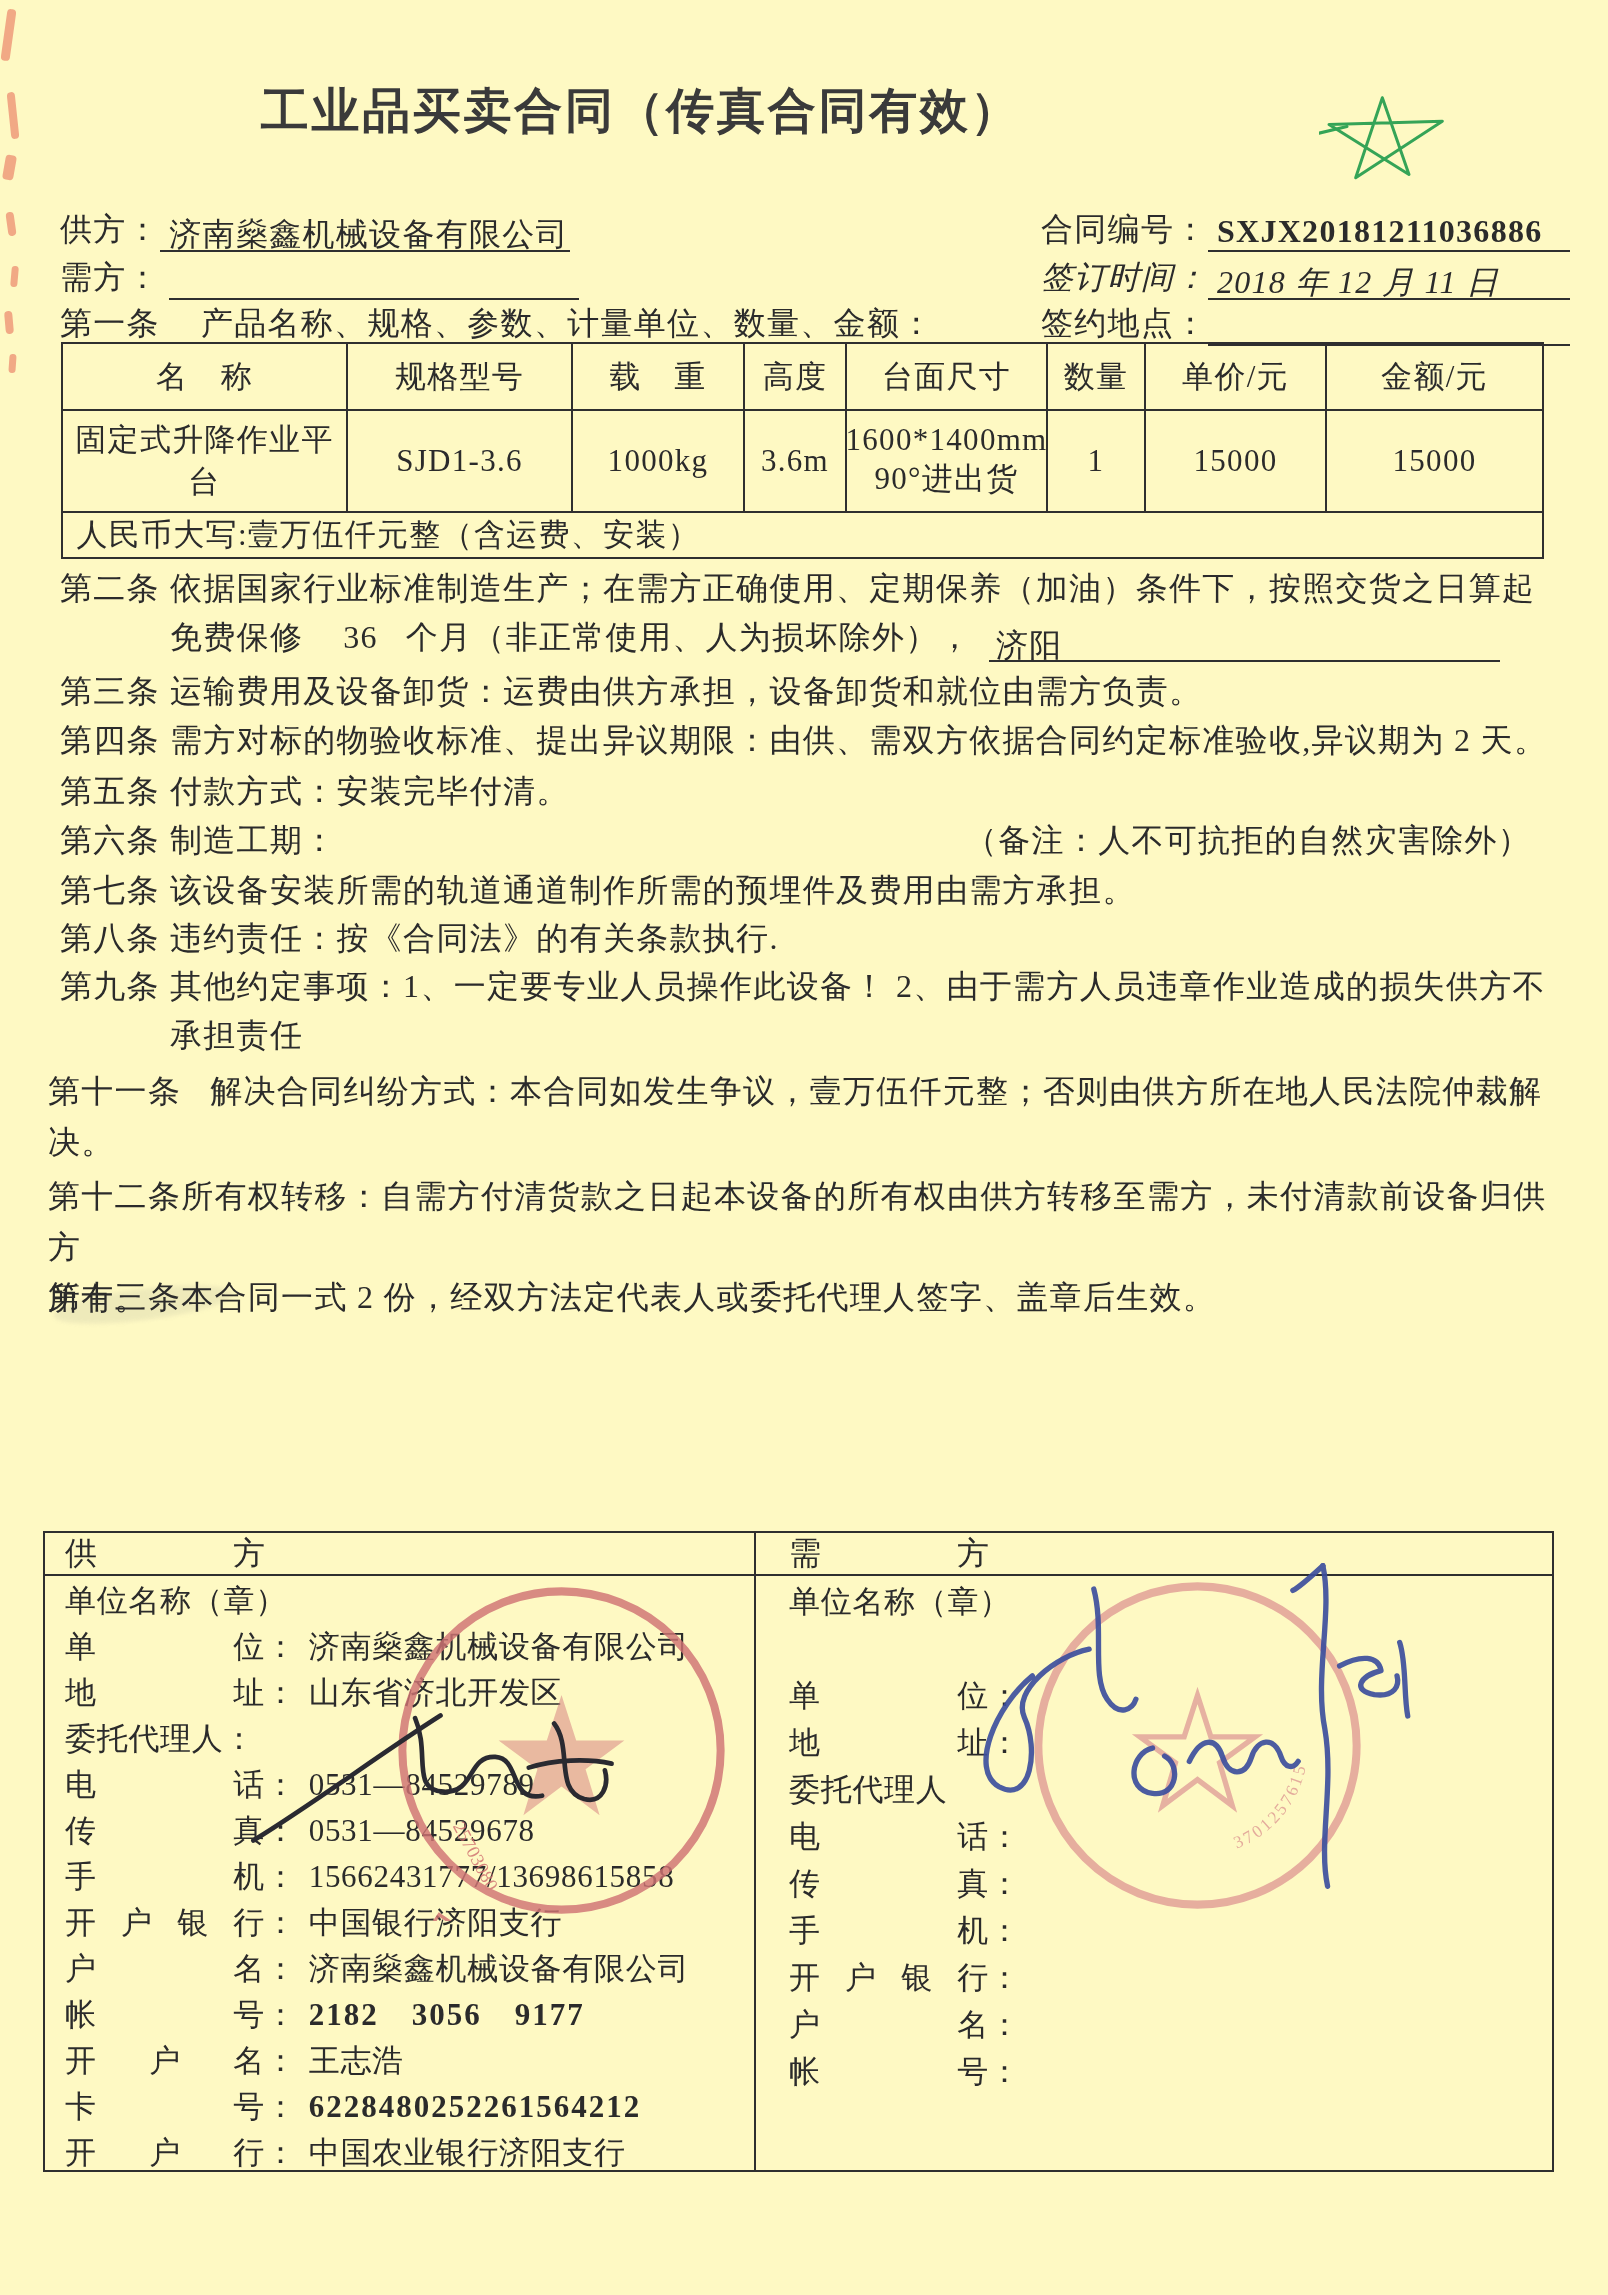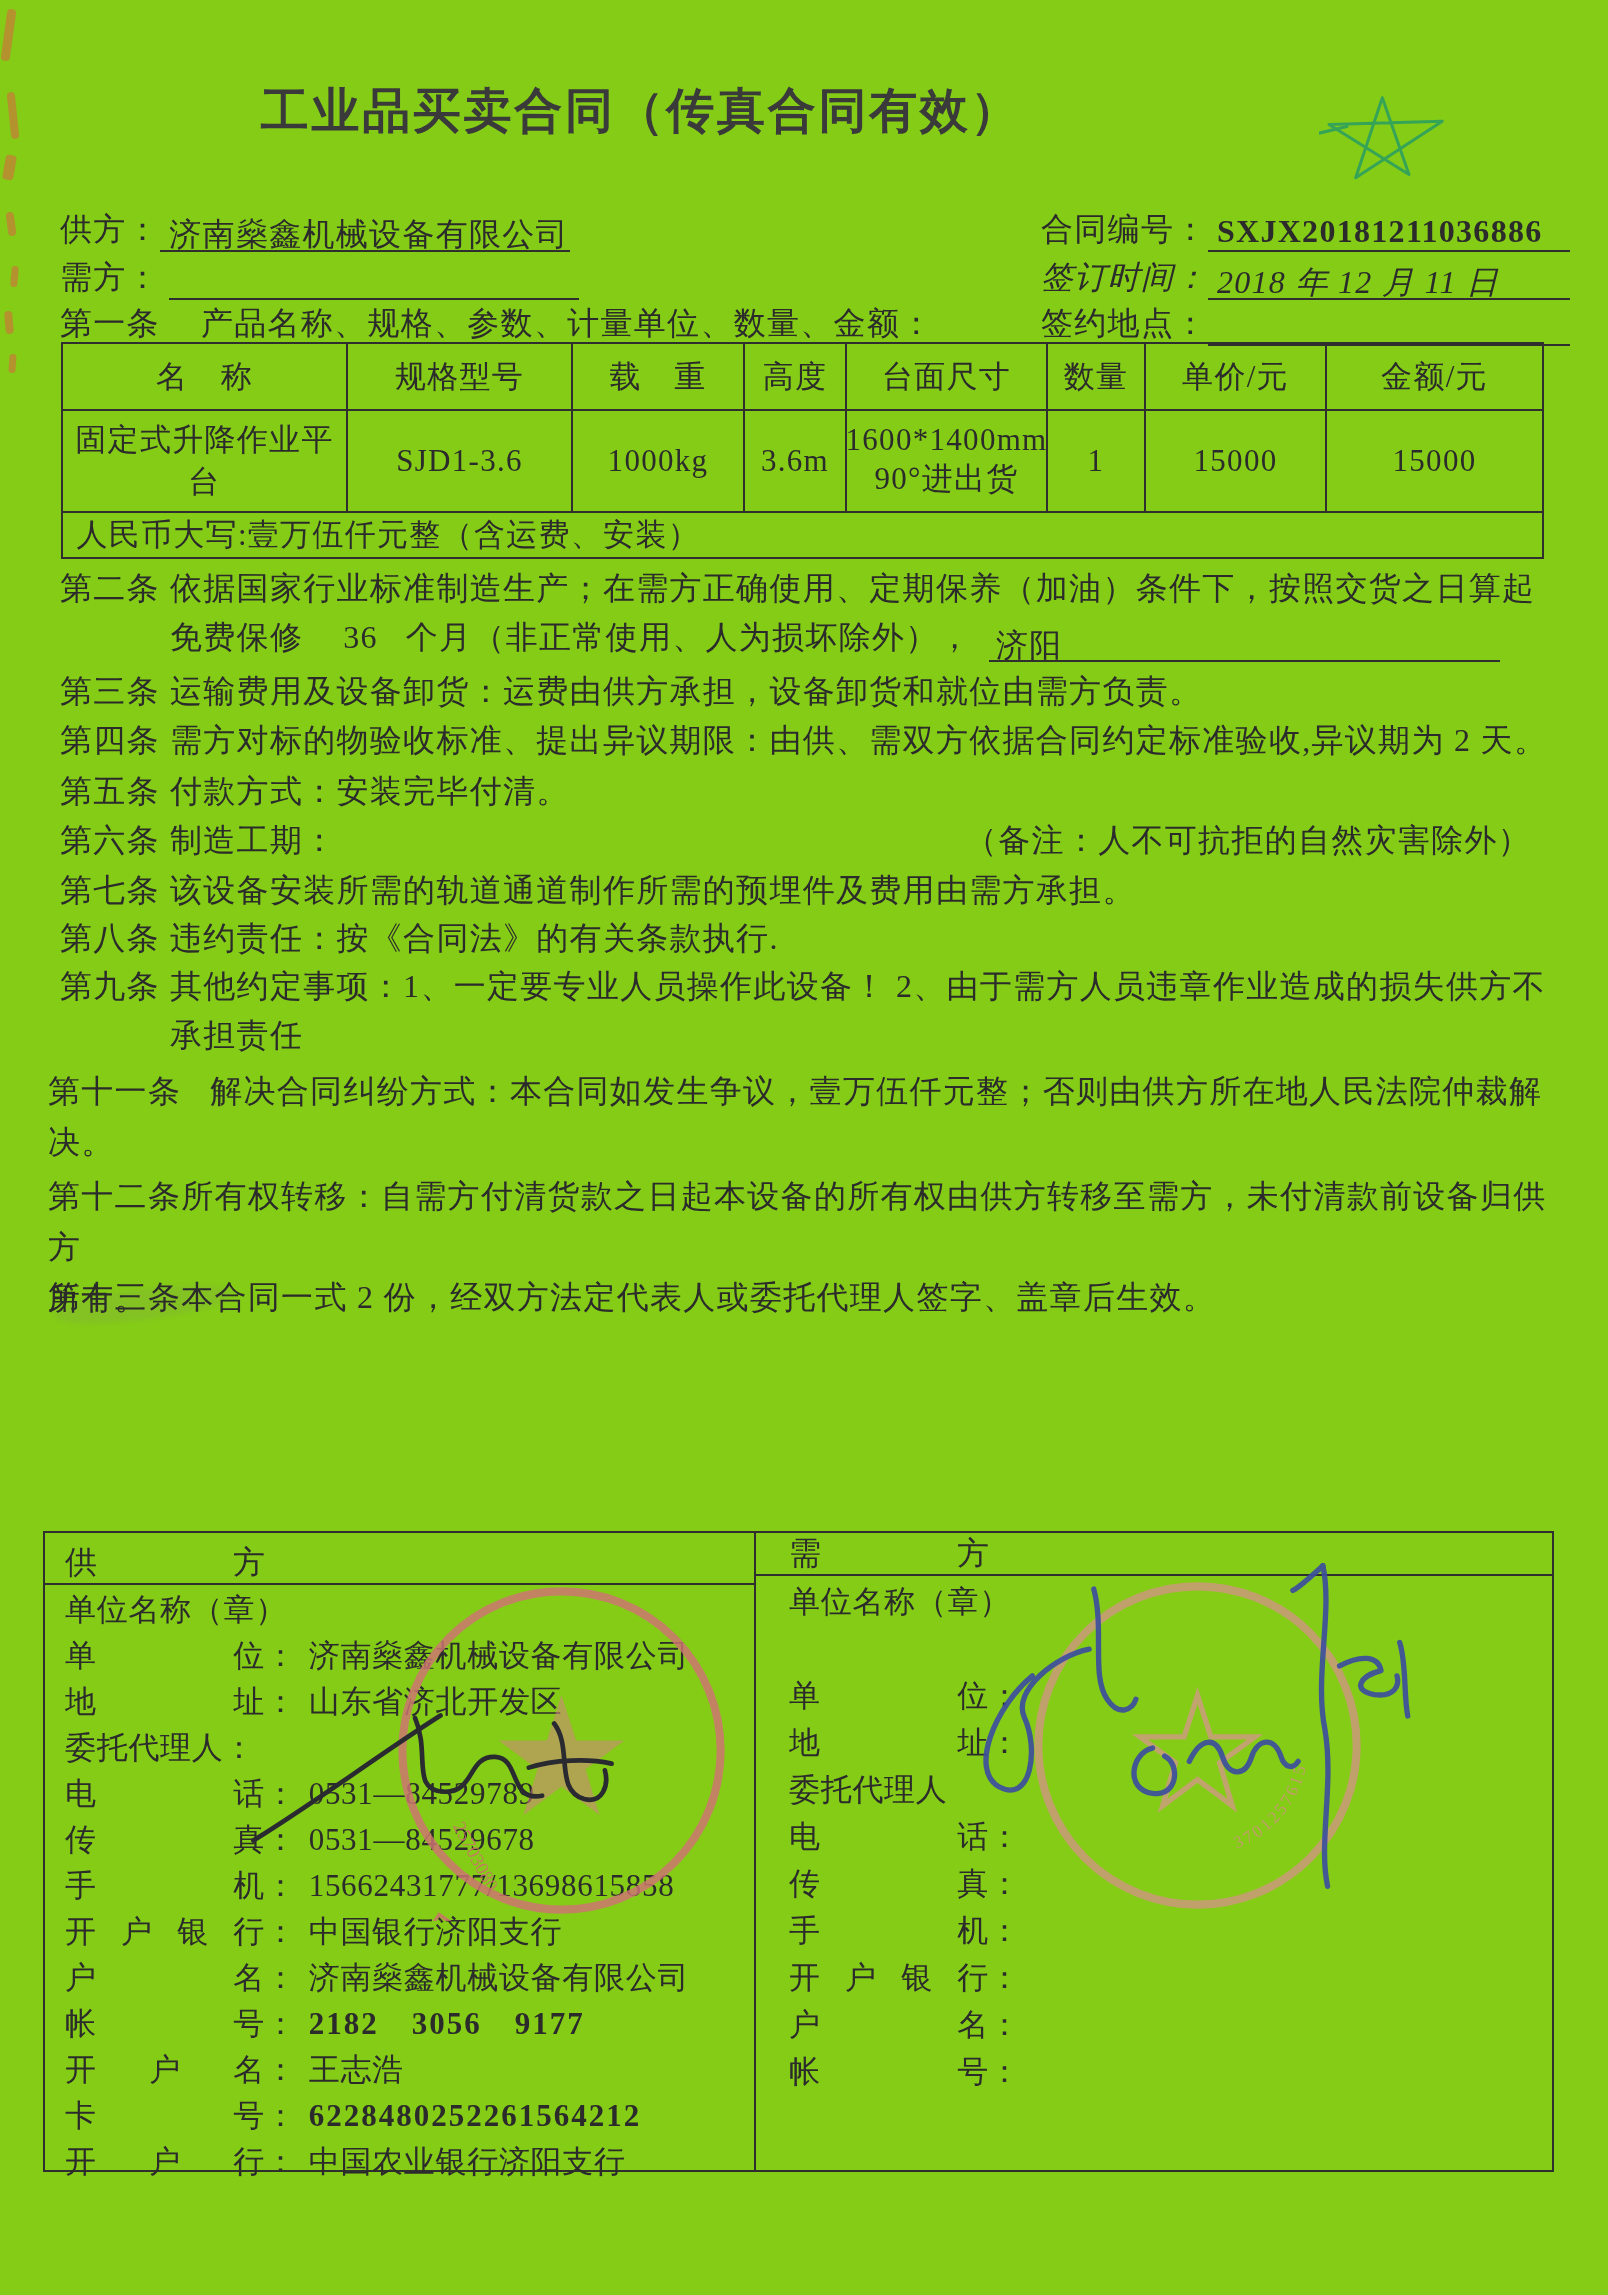--- a/index.html
+++ b/index.html
@@ -1,17 +1,17 @@
 <!DOCTYPE html>
 <html style="font-size:10.7px"><head>
 <meta charset="utf-8">
 <style>
   html,body{margin:0;padding:0;background:#e8e8e8;}
   .page{
-    position:relative; width:1609px; height:2295px; background:#84cc16;
+    position:relative; width:1609px; height:2295px; background:#fef9c3;
     font-family:"Liberation Serif","DejaVu Serif",serif; color:#2b2b2b;
     overflow:hidden;
   }
   
   .title{
     position:absolute; top:79px; left:0; width:1282px; text-align:center;
     font-size:48px; font-weight:bold; letter-spacing:2.7px; color:#3a3a3a;
   }
   .hrow{position:absolute; font-size:32px; letter-spacing:1.3px; white-space:nowrap;}
   .hlabel{display:inline-block;}
@@ -34,21 +34,21 @@
   .clause{position:absolute; left:60px; width:1509px; font-size:32px; letter-spacing:1.3px; line-height:49px; white-space:nowrap;}
   .cl-label{display:inline-block; width:110px;}
   .cl-line2{margin-left:110px;}
   .months{display:inline-block; margin:0 28px 0 40px;}
   .loc-uline{display:inline-block; border-bottom:2px solid #2f2f2f; width:504px; height:39px; vertical-align:bottom; padding-left:6.7px; margin-left:17.4px;}
   .note6{position:absolute; left:905px; top:0;}
   .para{position:absolute; left:48px; width:1529px; font-size:32px; letter-spacing:1.3px; line-height:51px;}
   .para .gap{display:inline-block; width:29px;}
   
   .stable{position:absolute; left:43px; top:1531px; width:1511px; height:641px; border:2px solid #2f2f2f; box-sizing:border-box;}
-  .scol-l{position:absolute; left:0; top:9px; width:709px; height:100%;}
+  .scol-l{position:absolute; left:0; top:0; width:709px; height:100%;}
   .scol-r{position:absolute; left:709px; top:0; width:798px; height:100%; border-left:2px solid #2f2f2f;}
   .shead{height:41px; border-bottom:2px solid #2f2f2f; display:flex; align-items:center; font-size:32px;}
   .shead .sig-lbl{margin-left:20px;}
   .sig-rows{position:absolute; top:45px; left:0; right:0;}
   .sig-row{height:46px; display:flex; align-items:center; font-size:31px; letter-spacing:0.7px; white-space:nowrap;}
   .scol-r .sig-row{height:47px;}
   .sig-row .inner{margin-left:20px;}
   .scol-r .sig-row .inner{margin-left:33px;}
   .sig-lbl{display:inline-block;}
   .sig-lbl.j{width:200px; text-align:justify; text-align-last:justify;}

